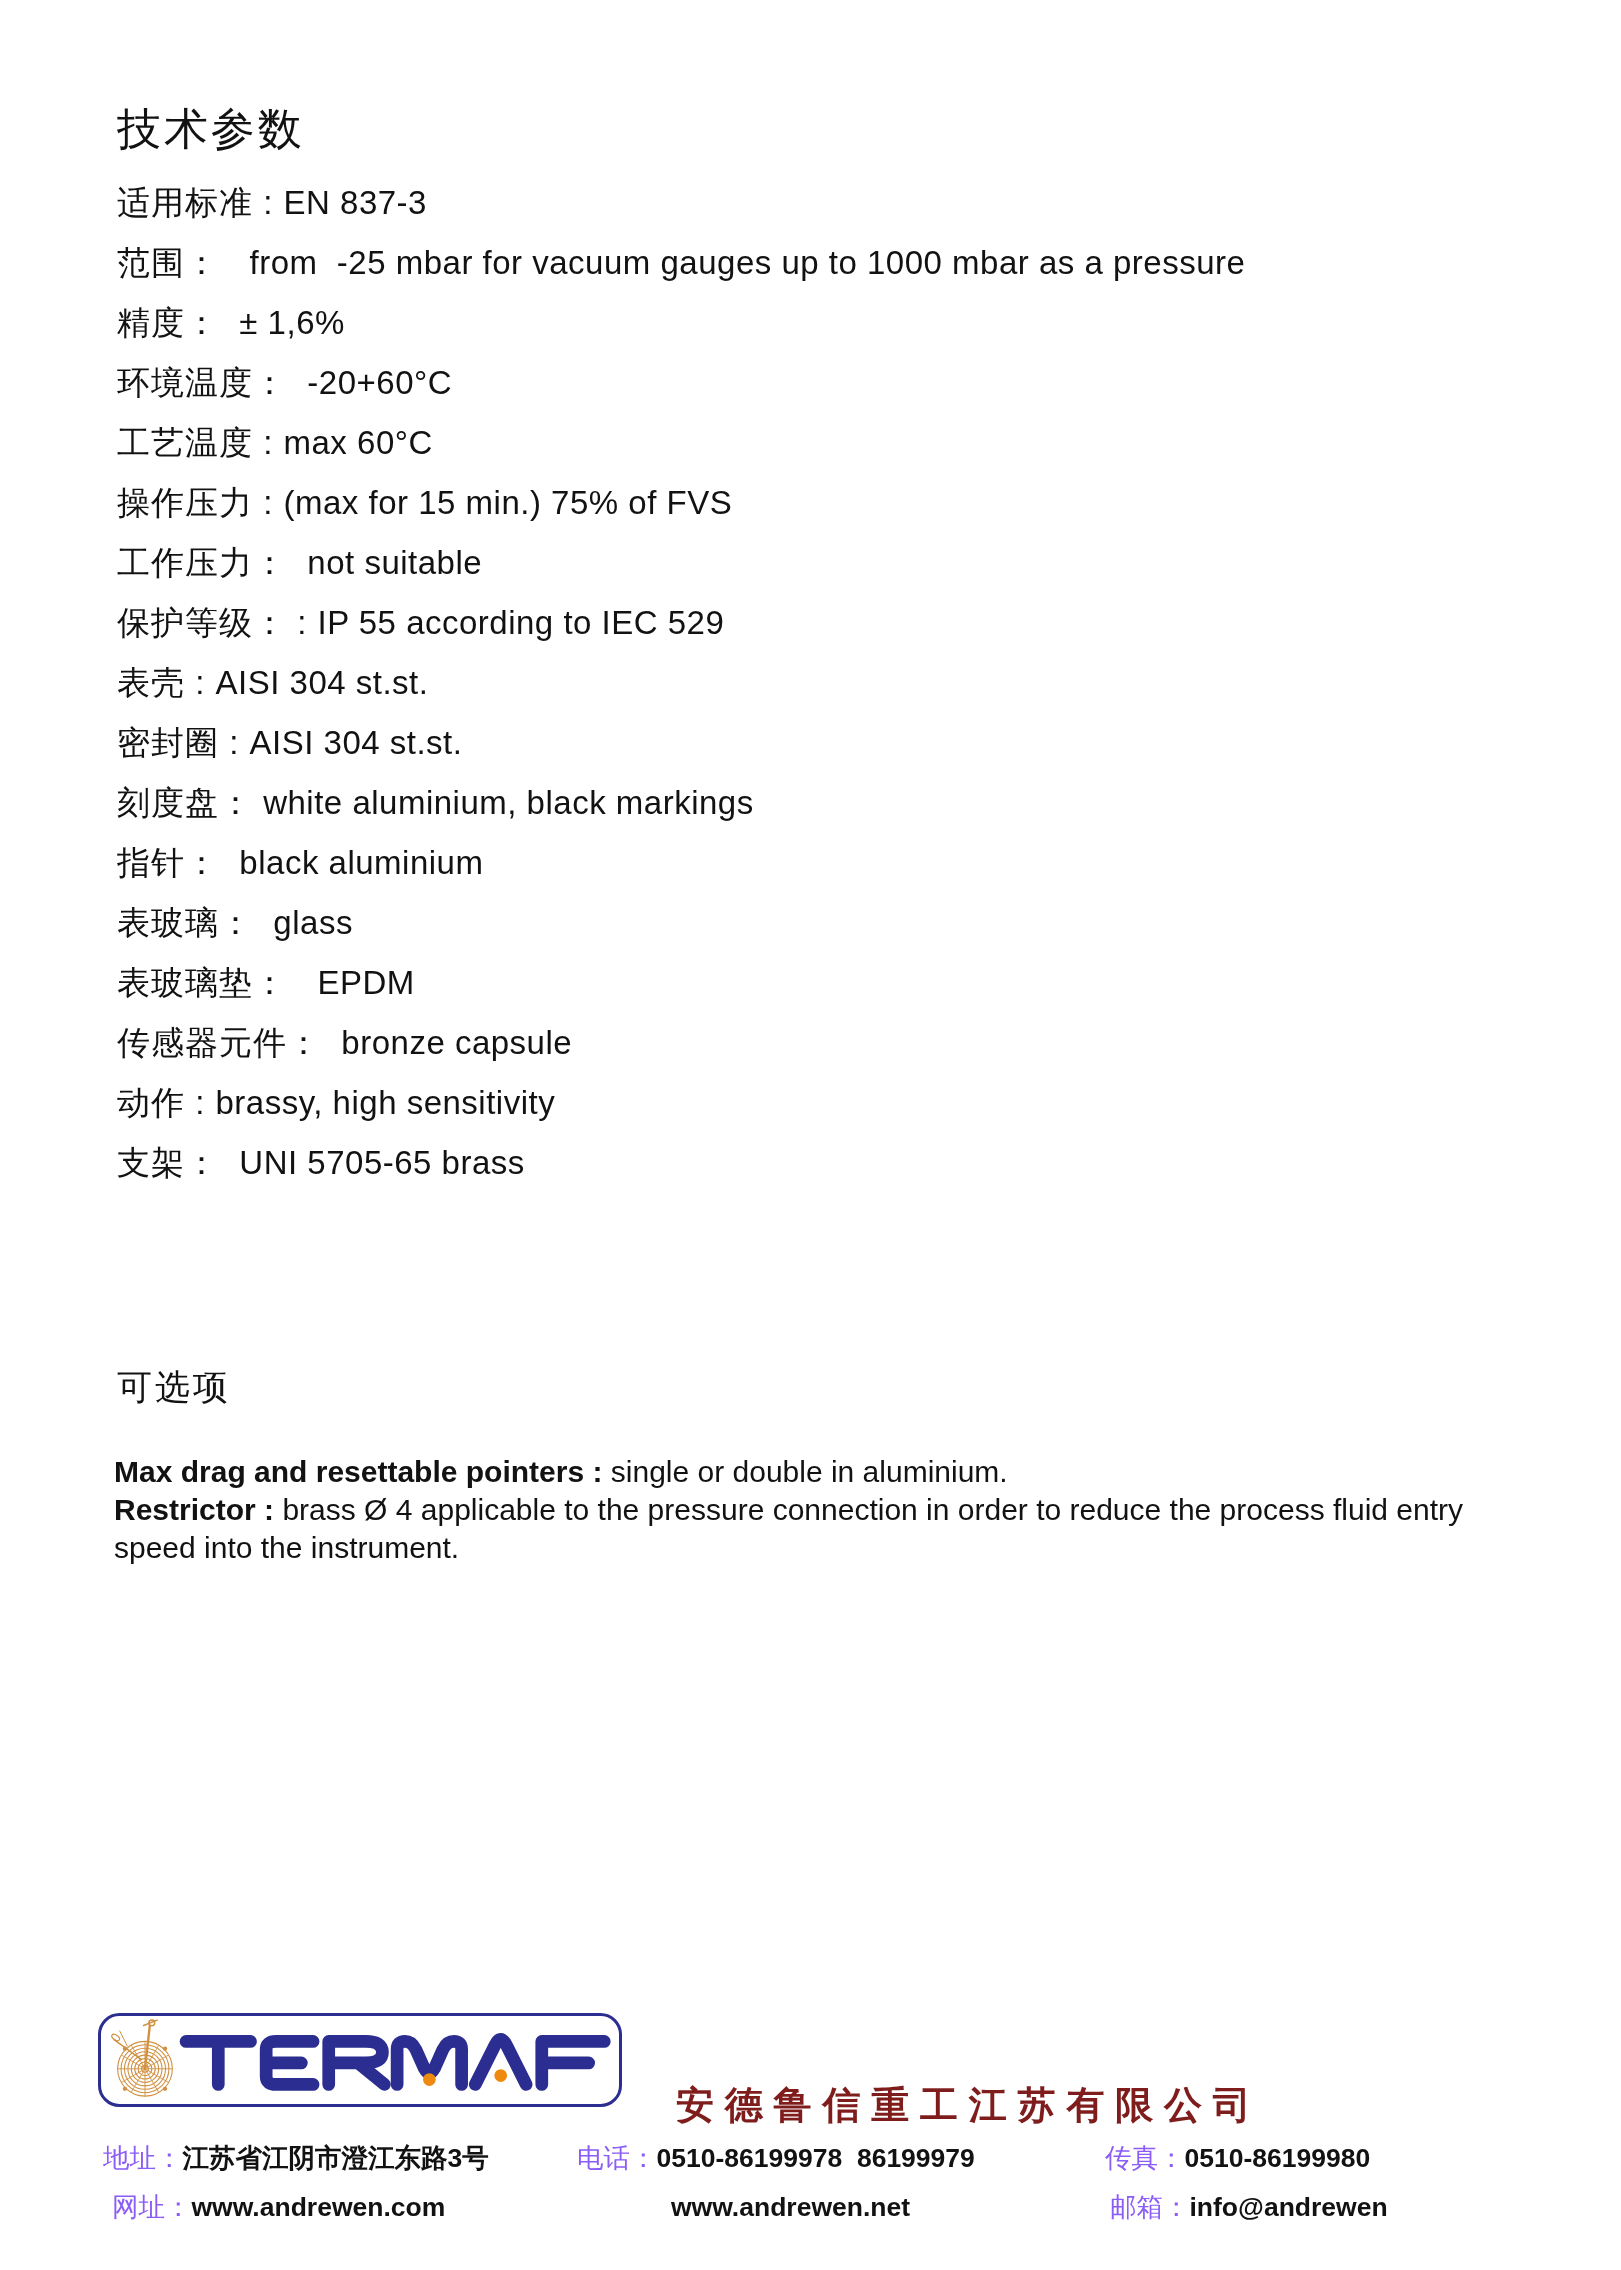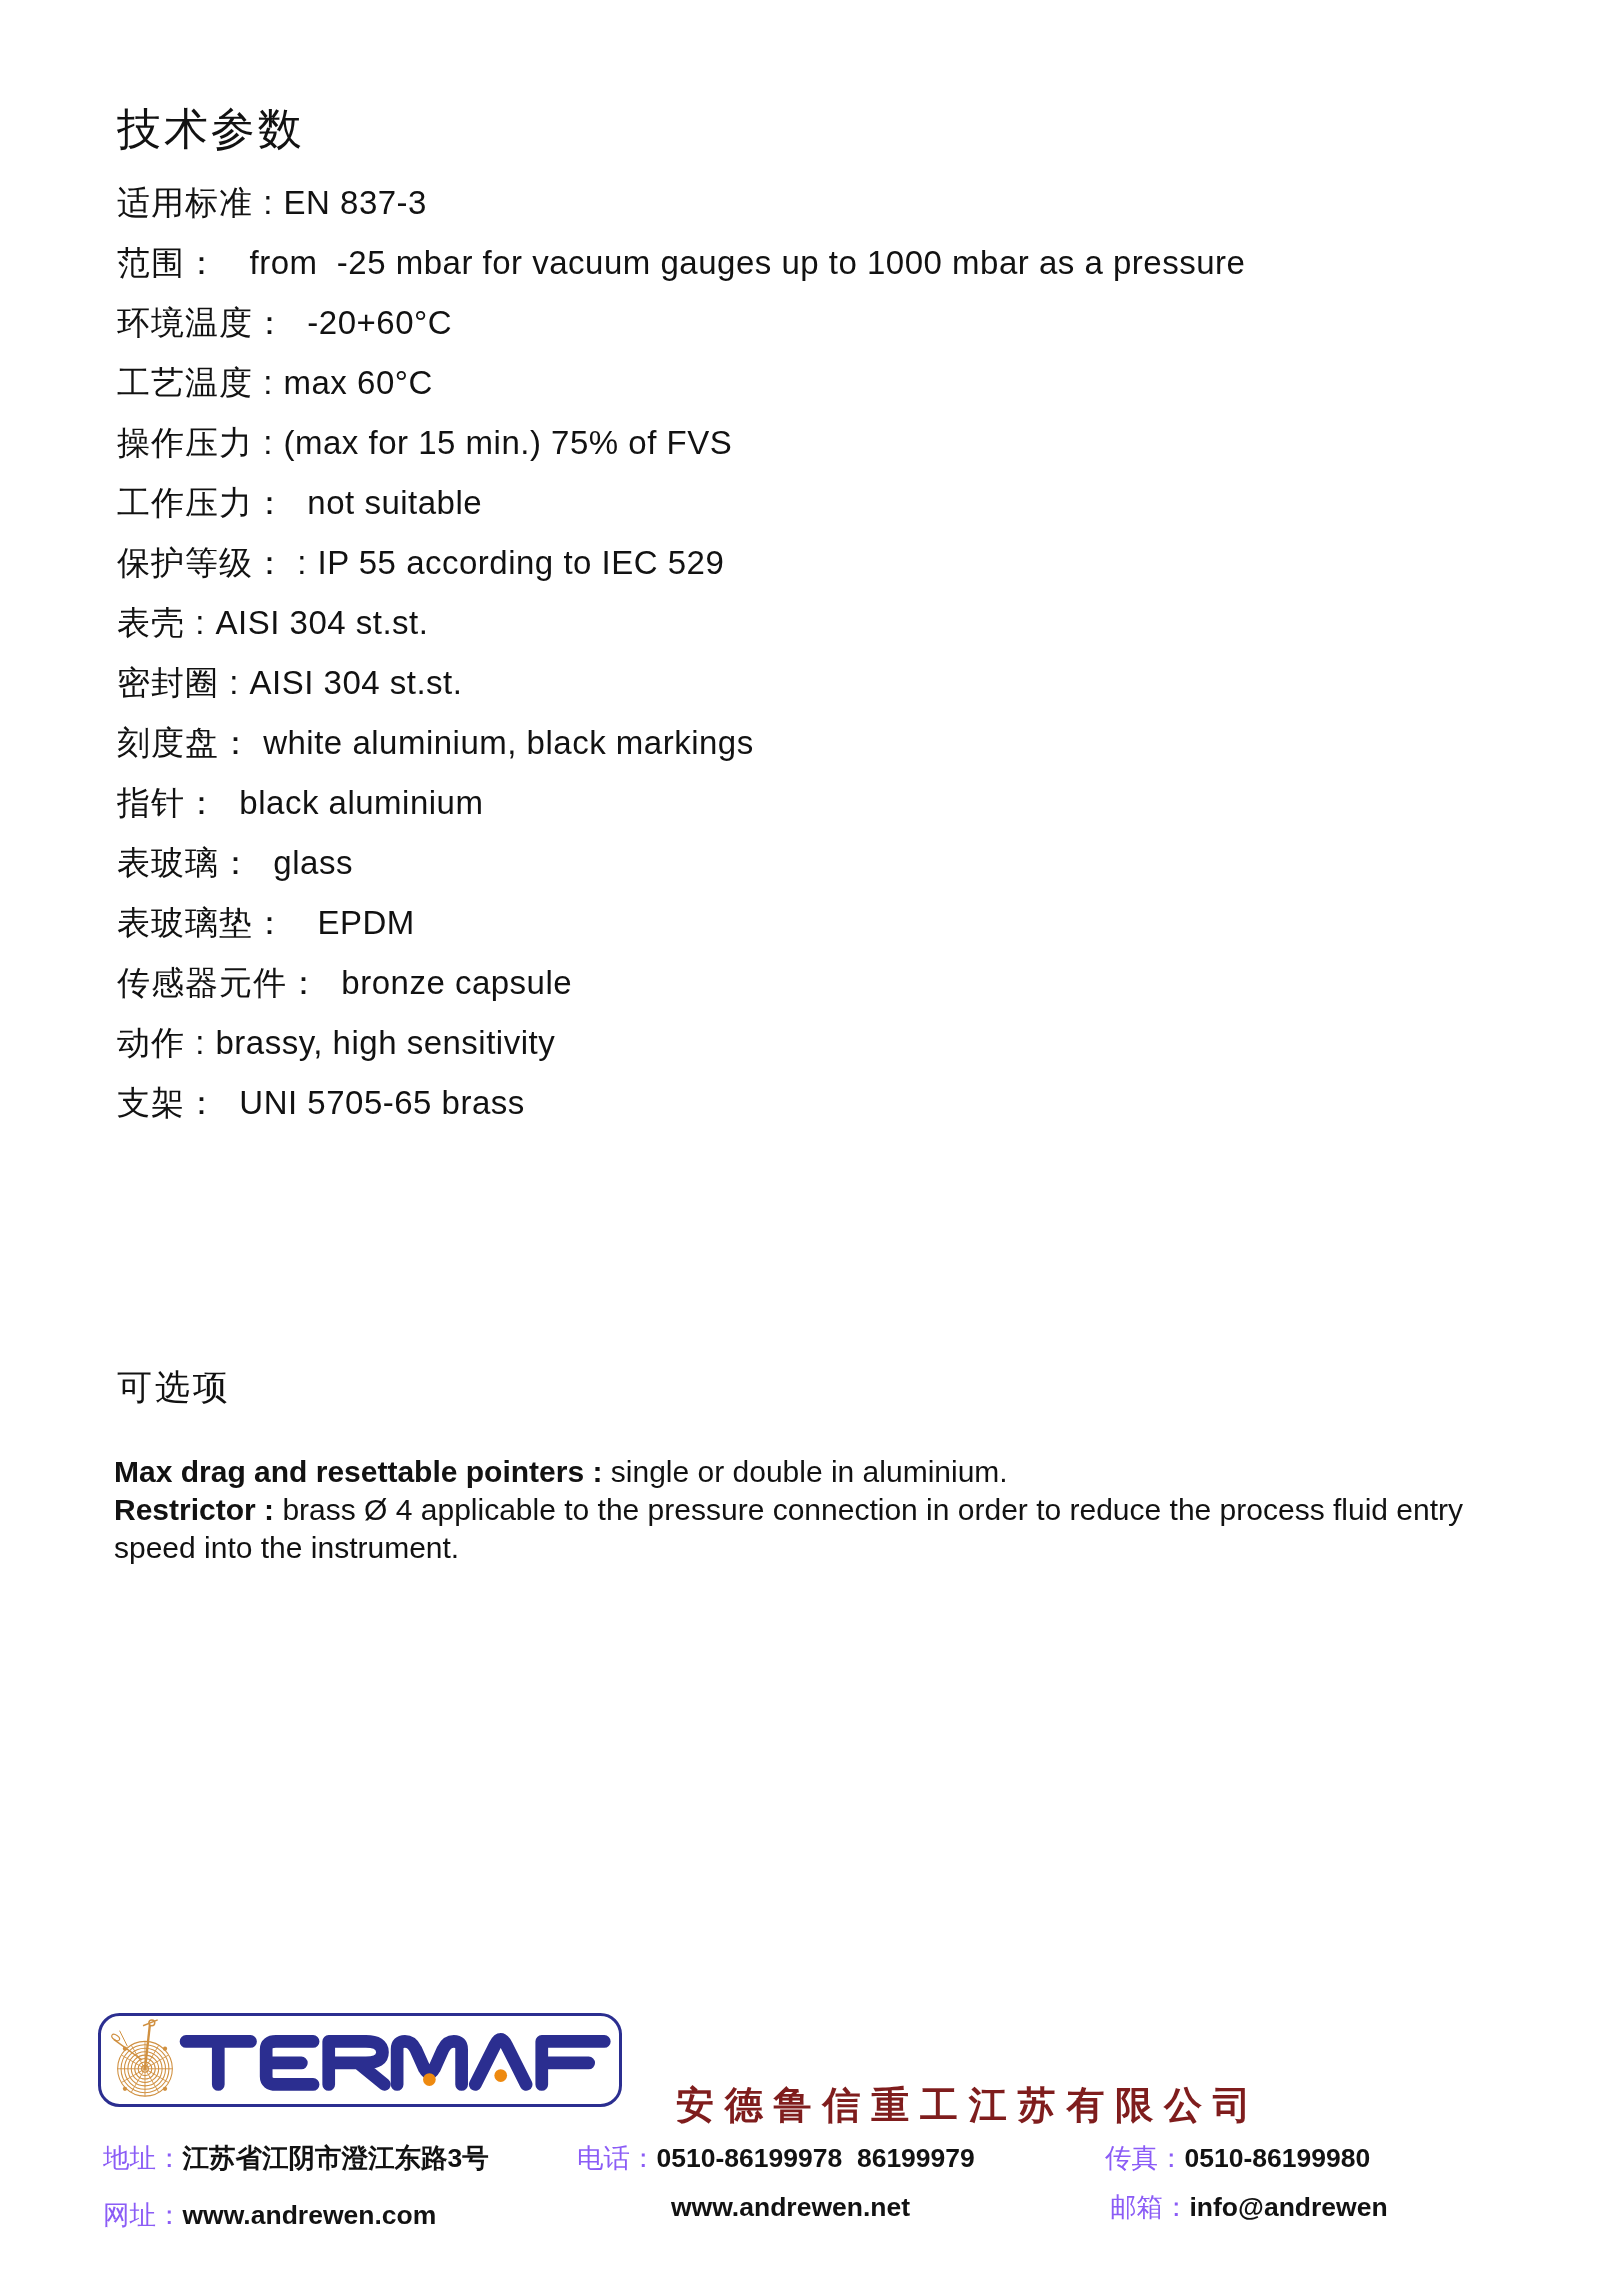--- a/index.html
+++ b/index.html
@@ -52,34 +52,35 @@
     font-size:26.5px;line-height:31px;white-space:pre;
   }
   .f-label{font-weight:400;color:#8b5cf6;}
   .f-val{font-weight:700;}
   .f-val.bold{font-weight:700;}
   .r1{top:2143px;}
   .r2{top:2192px;}
   .g-r1-1{left:103px;}
   .g-r1-2{left:577px;}
   .g-r1-3{left:1105px;}
-  .g-r2-1{left:103px;margin-top:8px;}
+  .g-r2-1{left:112px;}
   .g-r2-2{left:671px;}
   .g-r2-3{left:1110px;}
 </style>
 </head>
 <body>
 
 <div class="page">
 
   <div class="doc-title">技术参数</div>
 
   <div class="spec-list">
       <div class="spec-line"><span class="spec-label">适用标准 : </span><span class="spec-value">EN 837-3</span></div>
       <div class="spec-line"><span class="spec-label">范围：   </span><span class="spec-value">from  -25 mbar for vacuum gauges up to 1000 mbar as a pressure</span></div>
+      <div class="spec-line"><span class="spec-label">精度：  </span><span class="spec-value">± 1,6%</span></div>
       <div class="spec-line"><span class="spec-label">环境温度：  </span><span class="spec-value">-20+60°C</span></div>
       <div class="spec-line"><span class="spec-label">工艺温度 : </span><span class="spec-value">max 60°C</span></div>
       <div class="spec-line"><span class="spec-label">操作压力 : </span><span class="spec-value">(max for 15 min.) 75% of FVS</span></div>
       <div class="spec-line"><span class="spec-label">工作压力：  </span><span class="spec-value">not suitable</span></div>
       <div class="spec-line"><span class="spec-label">保护等级： : </span><span class="spec-value">IP 55 according to IEC 529</span></div>
       <div class="spec-line"><span class="spec-label">表壳 : </span><span class="spec-value">AISI 304 st.st.</span></div>
       <div class="spec-line"><span class="spec-label">密封圈 : </span><span class="spec-value">AISI 304 st.st.</span></div>
       <div class="spec-line"><span class="spec-label">刻度盘： </span><span class="spec-value">white aluminium, black markings</span></div>
       <div class="spec-line"><span class="spec-label">指针：  </span><span class="spec-value">black aluminium</span></div>
       <div class="spec-line"><span class="spec-label">表玻璃：  </span><span class="spec-value">glass</span></div>

